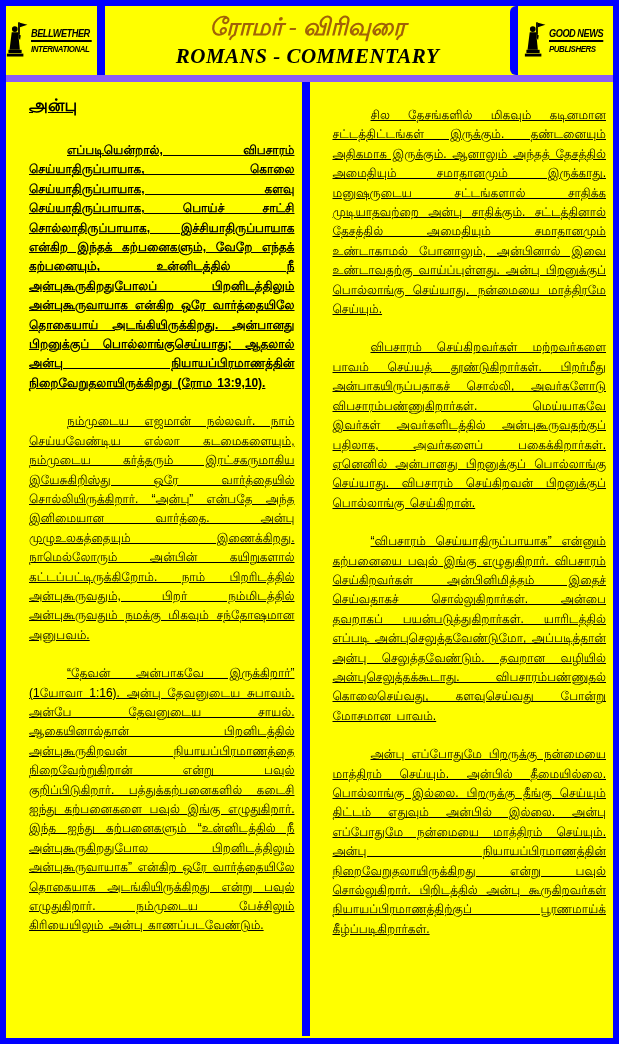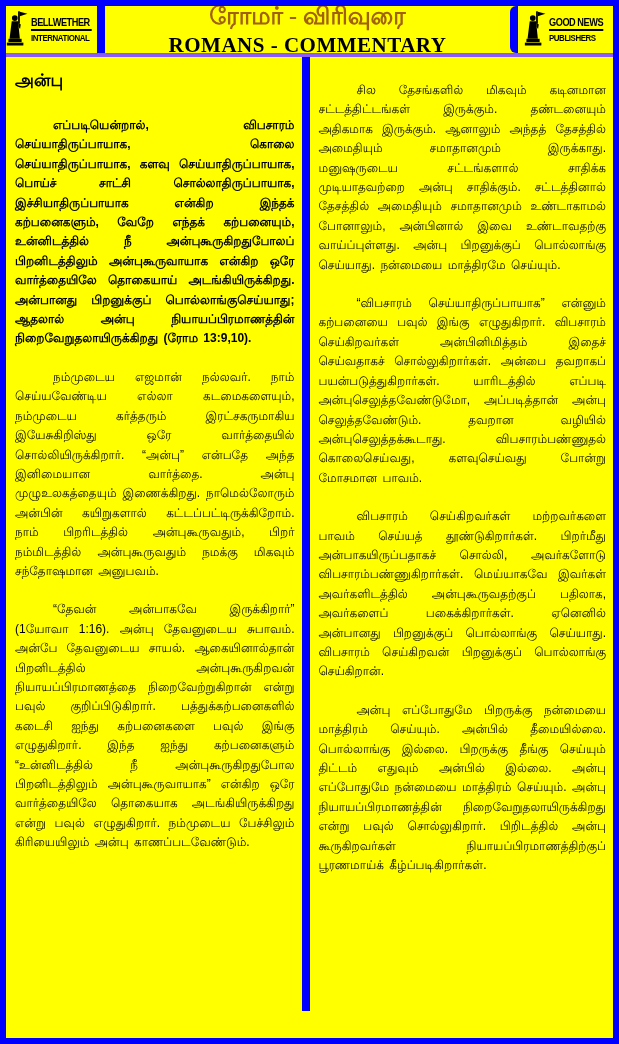--- a/index.html
+++ b/index.html
@@ -11,22 +11,23 @@
     width: 619px;
     height: 1044px;
     background: #FFFF00;
     border: 6px solid #0000FF;
     overflow: hidden;
   }
 
   
   .header {
     display: flex;
-    height: 51px;
-    border-bottom: 4px solid #8b5cf6;
+    height: 76px;
+    border-bottom: 7px solid #8b5cf6;
+    font-style: italic;
   }
   .logo-box {
     width: 99px;
     display: flex;
     align-items: center;
     justify-content: center;
     gap: 3px;
     padding: 2px;
   }
   .logo-box.left  { border-right: 8px solid #0000FF; }
@@ -80,22 +81,23 @@
     font-family: "Liberation Serif", serif;
   }
 
   
   .main {
     display: flex;
     height: 954px;
   }
   .col {
     width: 50%;
-    padding: 12px 7px 6px 9px;
+    padding: 12px 7px 6px 23px;
     overflow: hidden;
+    text-decoration: underline;
   }
   .col.left { border-right: 8px solid #0000FF; }
 
   .section-heading {
     font-weight: bold;
     font-size: 17px;
     color: #000;
     margin: 2px 0 24px 0;
   }
   .para {
@@ -164,20 +166,20 @@
 
     <div class="col left">
       <div class="section-heading">அன்பு</div>
       <p class="para bold">எப்படியென்றால், விபசாரம் செய்யாதிருப்பாயாக, கொலை செய்யாதிருப்பாயாக, களவு செய்யாதிருப்பாயாக, பொய்ச் சாட்சி சொல்லாதிருப்பாயாக, இச்சியாதிருப்பாயாக என்கிற இந்தக் கற்பனைகளும், வேறே எந்தக் கற்பனையும், உன்னிடத்தில் நீ அன்புகூருகிறதுபோலப் பிறனிடத்திலும் அன்புகூருவாயாக என்கிற ஒரே வார்த்தையிலே தொகையாய் அடங்கியிருக்கிறது. அன்பானது பிறனுக்குப் பொல்லாங்குசெய்யாது; ஆதலால் அன்பு நியாயப்பிரமாணத்தின் நிறைவேறுதலாயிருக்கிறது (ரோம 13:9,10).</p>
       <p class="para">நம்முடைய எஜமான் நல்லவர். நாம் செய்யவேண்டிய எல்லா கடமைகளையும், நம்முடைய கர்த்தரும் இரட்சகருமாகிய இயேசுகிறிஸ்து ஒரே வார்த்தையில் சொல்லியிருக்கிறார். “அன்பு” என்பதே அந்த இனிமையான வார்த்தை. அன்பு முழுஉலகத்தையும் இணைக்கிறது. நாமெல்லோரும் அன்பின் கயிறுகளால் கட்டப்பட்டிருக்கிறோம். நாம் பிறரிடத்தில் அன்புகூருவதும், பிறர் நம்மிடத்தில் அன்புகூருவதும் நமக்கு மிகவும் சந்தோஷமான அனுபவம்.</p>
       <p class="para">“தேவன் அன்பாகவே இருக்கிறார்” (1யோவா 1:16). அன்பு தேவனுடைய சுபாவம். அன்பே தேவனுடைய சாயல். ஆகையினால்தான் பிறனிடத்தில் அன்புகூருகிறவன் நியாயப்பிரமாணத்தை நிறைவேற்றுகிறான் என்று பவுல் குறிப்பிடுகிறார். பத்துக்கற்பனைகளில் கடைசி ஐந்து கற்பனைகளை பவுல் இங்கு எழுதுகிறார். இந்த ஐந்து கற்பனைகளும் “உன்னிடத்தில் நீ அன்புகூருகிறதுபோல பிறனிடத்திலும் அன்புகூருவாயாக” என்கிற ஒரே வார்த்தையிலே தொகையாக அடங்கியிருக்கிறது என்று பவுல் எழுதுகிறார். நம்முடைய பேச்சிலும் கிரியையிலும் அன்பு காணப்படவேண்டும்.</p>
     </div>
 
     <div class="col right">
       <p class="para">சில தேசங்களில் மிகவும் கடினமான சட்டத்திட்டங்கள் இருக்கும். தண்டனையும் அதிகமாக இருக்கும். ஆனாலும் அந்தத் தேசத்தில் அமைதியும் சமாதானமும் இருக்காது. மனுஷருடைய சட்டங்களால் சாதிக்க முடியாதவற்றை அன்பு சாதிக்கும். சட்டத்தினால் தேசத்தில் அமைதியும் சமாதானமும் உண்டாகாமல் போனாலும், அன்பினால் இவை உண்டாவதற்கு வாய்ப்புள்ளது. அன்பு பிறனுக்குப் பொல்லாங்கு செய்யாது. நன்மையை மாத்திரமே செய்யும்.</p>
+      <p class="para">விபசாரம் செய்கிறவர்கள் மற்றவர்களை பாவம் செய்யத் தூண்டுகிறார்கள். பிறர்மீது அன்பாகயிருப்பதாகச் சொல்லி, அவர்களோடு விபசாரம்பண்ணுகிறார்கள். மெய்யாகவே இவர்கள் அவர்களிடத்தில் அன்புகூருவதற்குப் பதிலாக, அவர்களைப் பகைக்கிறார்கள். ஏனெனில் அன்பானது பிறனுக்குப் பொல்லாங்கு செய்யாது. விபசாரம் செய்கிறவன் பிறனுக்குப் பொல்லாங்கு செய்கிறான்.</p>
       <p class="para">“விபசாரம் செய்யாதிருப்பாயாக” என்னும் கற்பனையை பவுல் இங்கு எழுதுகிறார். விபசாரம் செய்கிறவர்கள் அன்பினிமித்தம் இதைச் செய்வதாகச் சொல்லுகிறார்கள். அன்பை தவறாகப் பயன்படுத்துகிறார்கள். யாரிடத்தில் எப்படி அன்புசெலுத்தவேண்டுமோ, அப்படித்தான் அன்பு செலுத்தவேண்டும். தவறான வழியில் அன்புசெலுத்தக்கூடாது. விபசாரம்பண்ணுதல் கொலைசெய்வது, களவுசெய்வது போன்று மோசமான பாவம்.</p>
-      <p class="para">விபசாரம் செய்கிறவர்கள் மற்றவர்களை பாவம் செய்யத் தூண்டுகிறார்கள். பிறர்மீது அன்பாகயிருப்பதாகச் சொல்லி, அவர்களோடு விபசாரம்பண்ணுகிறார்கள். மெய்யாகவே இவர்கள் அவர்களிடத்தில் அன்புகூருவதற்குப் பதிலாக, அவர்களைப் பகைக்கிறார்கள். ஏனெனில் அன்பானது பிறனுக்குப் பொல்லாங்கு செய்யாது. விபசாரம் செய்கிறவன் பிறனுக்குப் பொல்லாங்கு செய்கிறான்.</p>
       <p class="para">அன்பு எப்போதுமே பிறருக்கு நன்மையை மாத்திரம் செய்யும். அன்பில் தீமையில்லை. பொல்லாங்கு இல்லை. பிறருக்கு தீங்கு செய்யும் திட்டம் எதுவும் அன்பில் இல்லை. அன்பு எப்போதுமே நன்மையை மாத்திரம் செய்யும். அன்பு நியாயப்பிரமாணத்தின் நிறைவேறுதலாயிருக்கிறது என்று பவுல் சொல்லுகிறார். பிறிடத்தில் அன்பு கூருகிறவர்கள் நியாயப்பிரமாணத்திற்குப் பூரணமாய்க் கீழ்ப்படிகிறார்கள்.</p>
     </div>
 
   </div>
 
 </div>
 
 </body></html>

